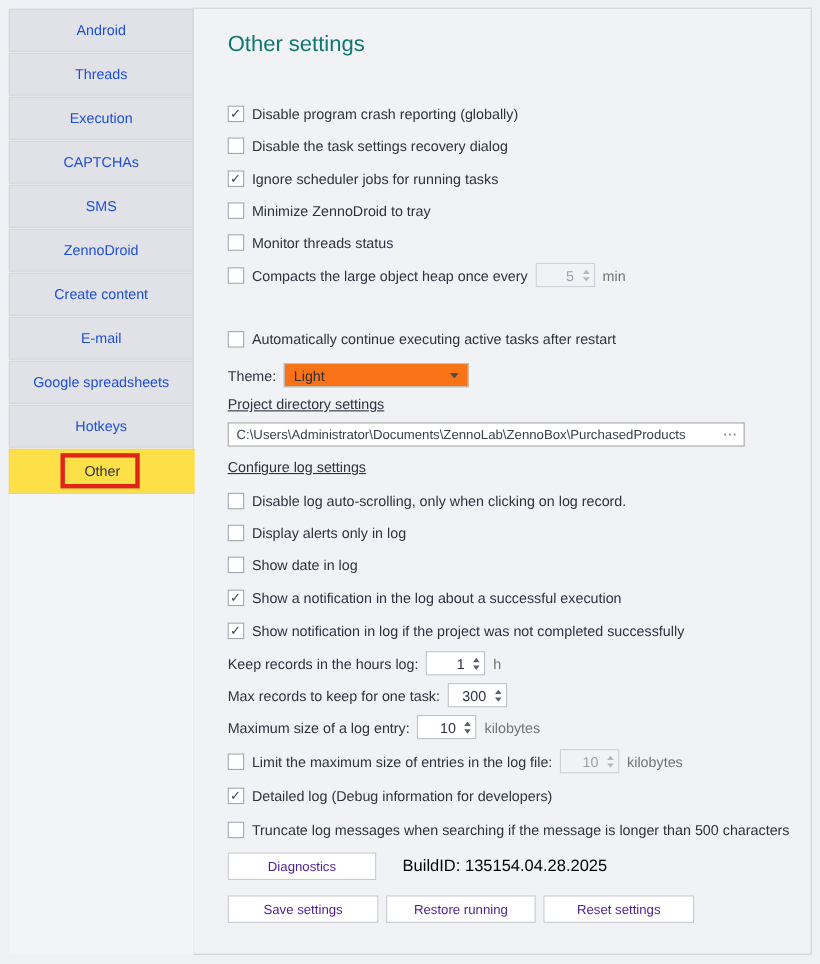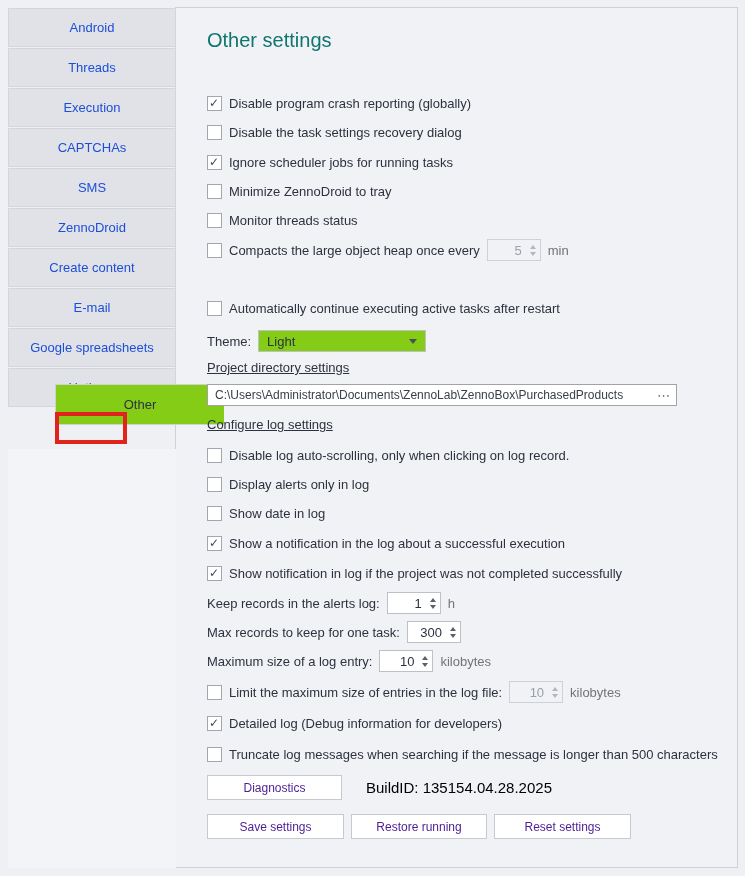--- a/index.html
+++ b/index.html
@@ -19,24 +19,24 @@
   }
   
   .tabs { position:absolute; left:8px; top:8px; width:168px; z-index:3; }
   .tab {
     height:39px; margin-bottom:1px; background:#e1e2e7;
     border:1px solid #d3d5db;
     display:flex; align-items:center; justify-content:center;
     cursor:default; color:#1d4ed8;
   }
   .tab-selected {
-    position:absolute; left:8px; top:384px; width:169px; height:41px;
-    background:#84cc16; border:1px solid #cfd1d7; border-right:none;
+    position:absolute; left:8px; top:408px; width:169px; height:41px;
+    background:#fde047; border:1px solid #cfd1d7; border-right:none;
     display:flex; align-items:center; justify-content:center;
-    z-index:5; color:#2c323e;margin-left:47px;
+    z-index:5; color:#2c323e;
   }
   .sidebar-empty {
     position:absolute; left:8px; top:449px; width:168px; height:419px;
     background:#f3f4f7; z-index:2;
   }
   .annotation-rect {
     position:absolute; left:55px; top:412px; width:72px; height:32px;
     border:4px solid #e0241b; z-index:10; background:transparent;
   }
   
@@ -72,21 +72,21 @@
   .spin i { display:block; width:0; height:0; }
   .spin i.up { border-left:3px solid transparent; border-right:3px solid transparent; border-bottom:4px solid #5a6068; }
   .spin i.dn { border-left:3px solid transparent; border-right:3px solid transparent; border-top:4px solid #5a6068; }
   .spin.disabled { background:#f1f2f6; border-color:#ced1d7; }
   .spin.disabled .spin-val { color:#9ba1a9; }
   .spin.disabled i.up { border-bottom-color:#b2b6bd; }
   .spin.disabled i.dn { border-top-color:#b2b6bd; }
   
   .combo {
     display:inline-flex; align-items:center; justify-content:space-between;
-    width:168px; height:22px; background:#84cc16; border:1px solid #bcc0c7;
+    width:168px; height:22px; background:#f97316; border:1px solid #bcc0c7;
     padding:0 8px 0 8px;
   }
   .combo-arrow {
     width:0; height:0; border-left:4px solid transparent; border-right:4px solid transparent;
     border-top:5px solid #4a505a;
   }
   
   .group-link {
     position:absolute; left:207px; font-size:13px; color:#2c323e;
     text-decoration:underline; white-space:nowrap;
@@ -203,21 +203,21 @@
   <div class="row" style="top:532px">
     <span class="cb checked"></span>
     <span class="lbl">Show a notification in the log about a successful execution</span>
   </div>
   <div class="row" style="top:562px">
     <span class="cb checked"></span>
     <span class="lbl">Show notification in log if the project was not completed successfully</span>
   </div>
 
   <div class="row" style="top:592px">
-    <span class="lbl">Keep records in the alerts log:</span>
+    <span class="lbl">Keep records in the hours log:</span>
     <span class="spin">
       <span class="spin-val">1</span>
       <span class="spin-btns">
           <i class="up"></i>
           <i class="dn"></i>
         </span>
     </span>
     <span class="suffix">h</span>
   </div>
   <div class="row" style="top:621px">

